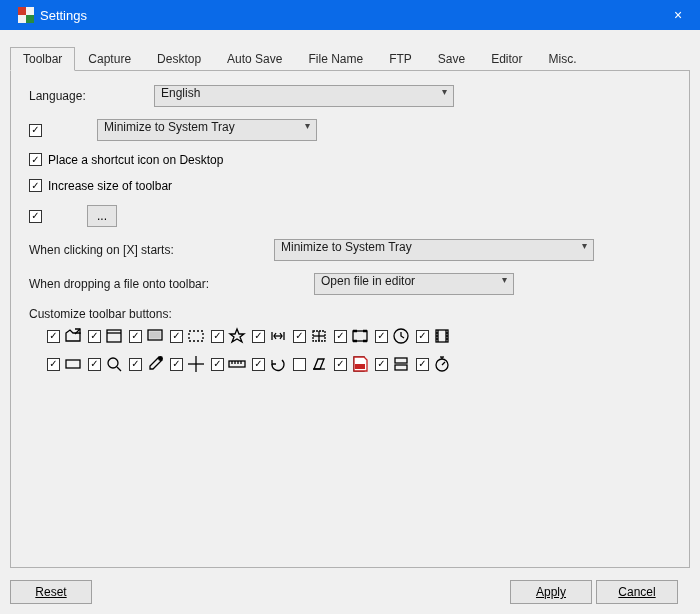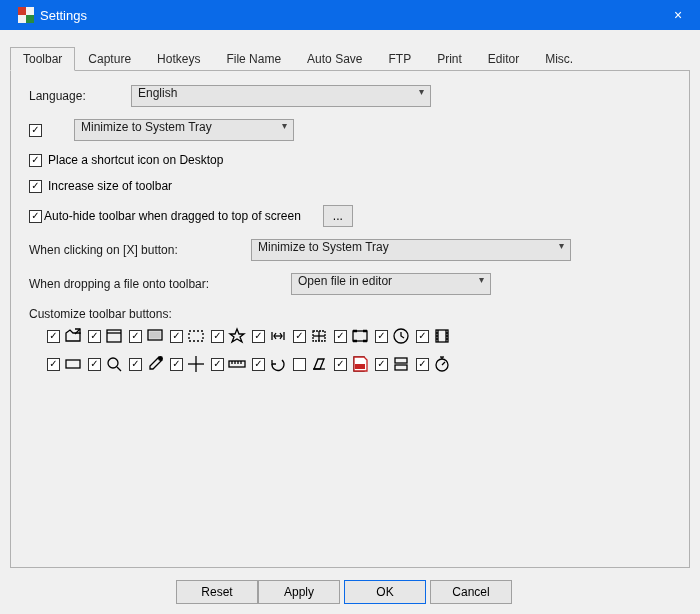--- a/index.html
+++ b/index.html
@@ -67,21 +67,21 @@
     border: 1px solid #b1b1b1;
     border-top: none;
     padding: 14px 18px 18px 18px;
     flex: 1;
     background: #f0f0f0;
   }
   .row {
     display: flex;
     align-items: center;
     margin-bottom: 12px;
-    gap: 2px;
+    gap: 25px;
   }
   .label { color: #1a1a1a; }
   .select {
     display: flex;
     align-items: flex-start;
     justify-content: space-between;
     border: 1px solid #a0a0a0;
     background: #e5e5e5;
     height: 22px;
     padding: 0 6px;
@@ -89,21 +89,20 @@
     color: #1a1a1a;
     cursor: pointer;
   }
   .select .chev {
     font-size: 10px;
     color: #444;
     margin-left: 8px;
   }
   .checkbox-row {
     display: flex;
-    align-items: center;
     gap: 6px;
     margin-bottom: 12px;
   }
   .checkbox {
     width: 13px; height: 13px;
     border: 1px solid #333;
     background: #fff;
     display: inline-flex;
     align-items: center;
     justify-content: center;
@@ -143,22 +142,23 @@
     gap: 2px;
   }
   .tool-icon {
     width: 22px; height: 22px;
     display: flex;
     align-items: center;
     justify-content: center;
   }
   .footer {
     display: flex;
-    justify-content: center;
+    justify-content: space-between;
     padding: 12px 12px 0 0;
+    text-decoration: underline;
   }
   .footer .right {
     display: flex;
     gap: 4px;
   }
   .btn {
     min-width: 82px;
     height: 24px;
     border: 1px solid #a0a0a0;
     background: #e7e7e7;
@@ -188,25 +188,25 @@
   <div class="close">
     <span>×</span>
   </div>
 </div>
 
 <div class="content">
 
   <div class="tabbar" id="tabbar">
       <div class="tab" data-active="true">Toolbar</div>
       <div class="tab" data-active="false">Capture</div>
-      <div class="tab" data-active="false">Hotkeys</div>
+      <div class="tab" data-active="false">Desktop</div>
+      <div class="tab" data-active="false">Auto Save</div>
       <div class="tab" data-active="false">File Name</div>
-      <div class="tab" data-active="false">Auto Save</div>
       <div class="tab" data-active="false">FTP</div>
-      <div class="tab" data-active="false">Print</div>
+      <div class="tab" data-active="false">Save</div>
       <div class="tab" data-active="false">Editor</div>
       <div class="tab" data-active="false">Misc.</div>
     </div>
 
   <div class="panel">
 
     <div class="row">
       <span class="label" style="width:100px">Language:</span>
       <div class="select" style="width:300px">
         <span>English</span>
@@ -227,28 +227,27 @@
       <span>Place a shortcut icon on Desktop</span>
     </div>
 
     <div class="checkbox-row">
       <span class="checkbox" id="cb-increase" data-checked="true"></span>
       <span>Increase size of toolbar</span>
     </div>
 
     <div class="row">
       <span class="checkbox" id="cb-autohide" data-checked="true"></span>
-      <span>Auto-hide toolbar when dragged to top of screen</span>
       <div class="ellipsis-btn">
         <span>...</span>
       </div>
     </div>
 
     <div class="row">
-      <span class="label" style="width:220px">When clicking on [X] button:</span>
+      <span class="label" style="width:220px">When clicking on [X] starts:</span>
       <div class="select" style="width:320px">
         <span>Minimize to System Tray</span>
         <span class="chev">▾</span>
       </div>
     </div>
 
     <div class="row">
       <span class="label" style="width:260px">When dropping a file onto toolbar:</span>
       <div class="select" style="width:200px">
         <span>Open file in editor</span>
@@ -466,22 +465,19 @@
   </div>
 
   <div class="footer">
     <div class="btn">
       <span>Reset</span>
     </div>
     <div class="right">
       <div class="btn">
         <span>Apply</span>
       </div>
-      <div class="btn primary">
-        <span>OK</span>
-      </div>
       <div class="btn">
         <span>Cancel</span>
       </div>
     </div>
   </div>
 
 </div>
 
 </body></html>

